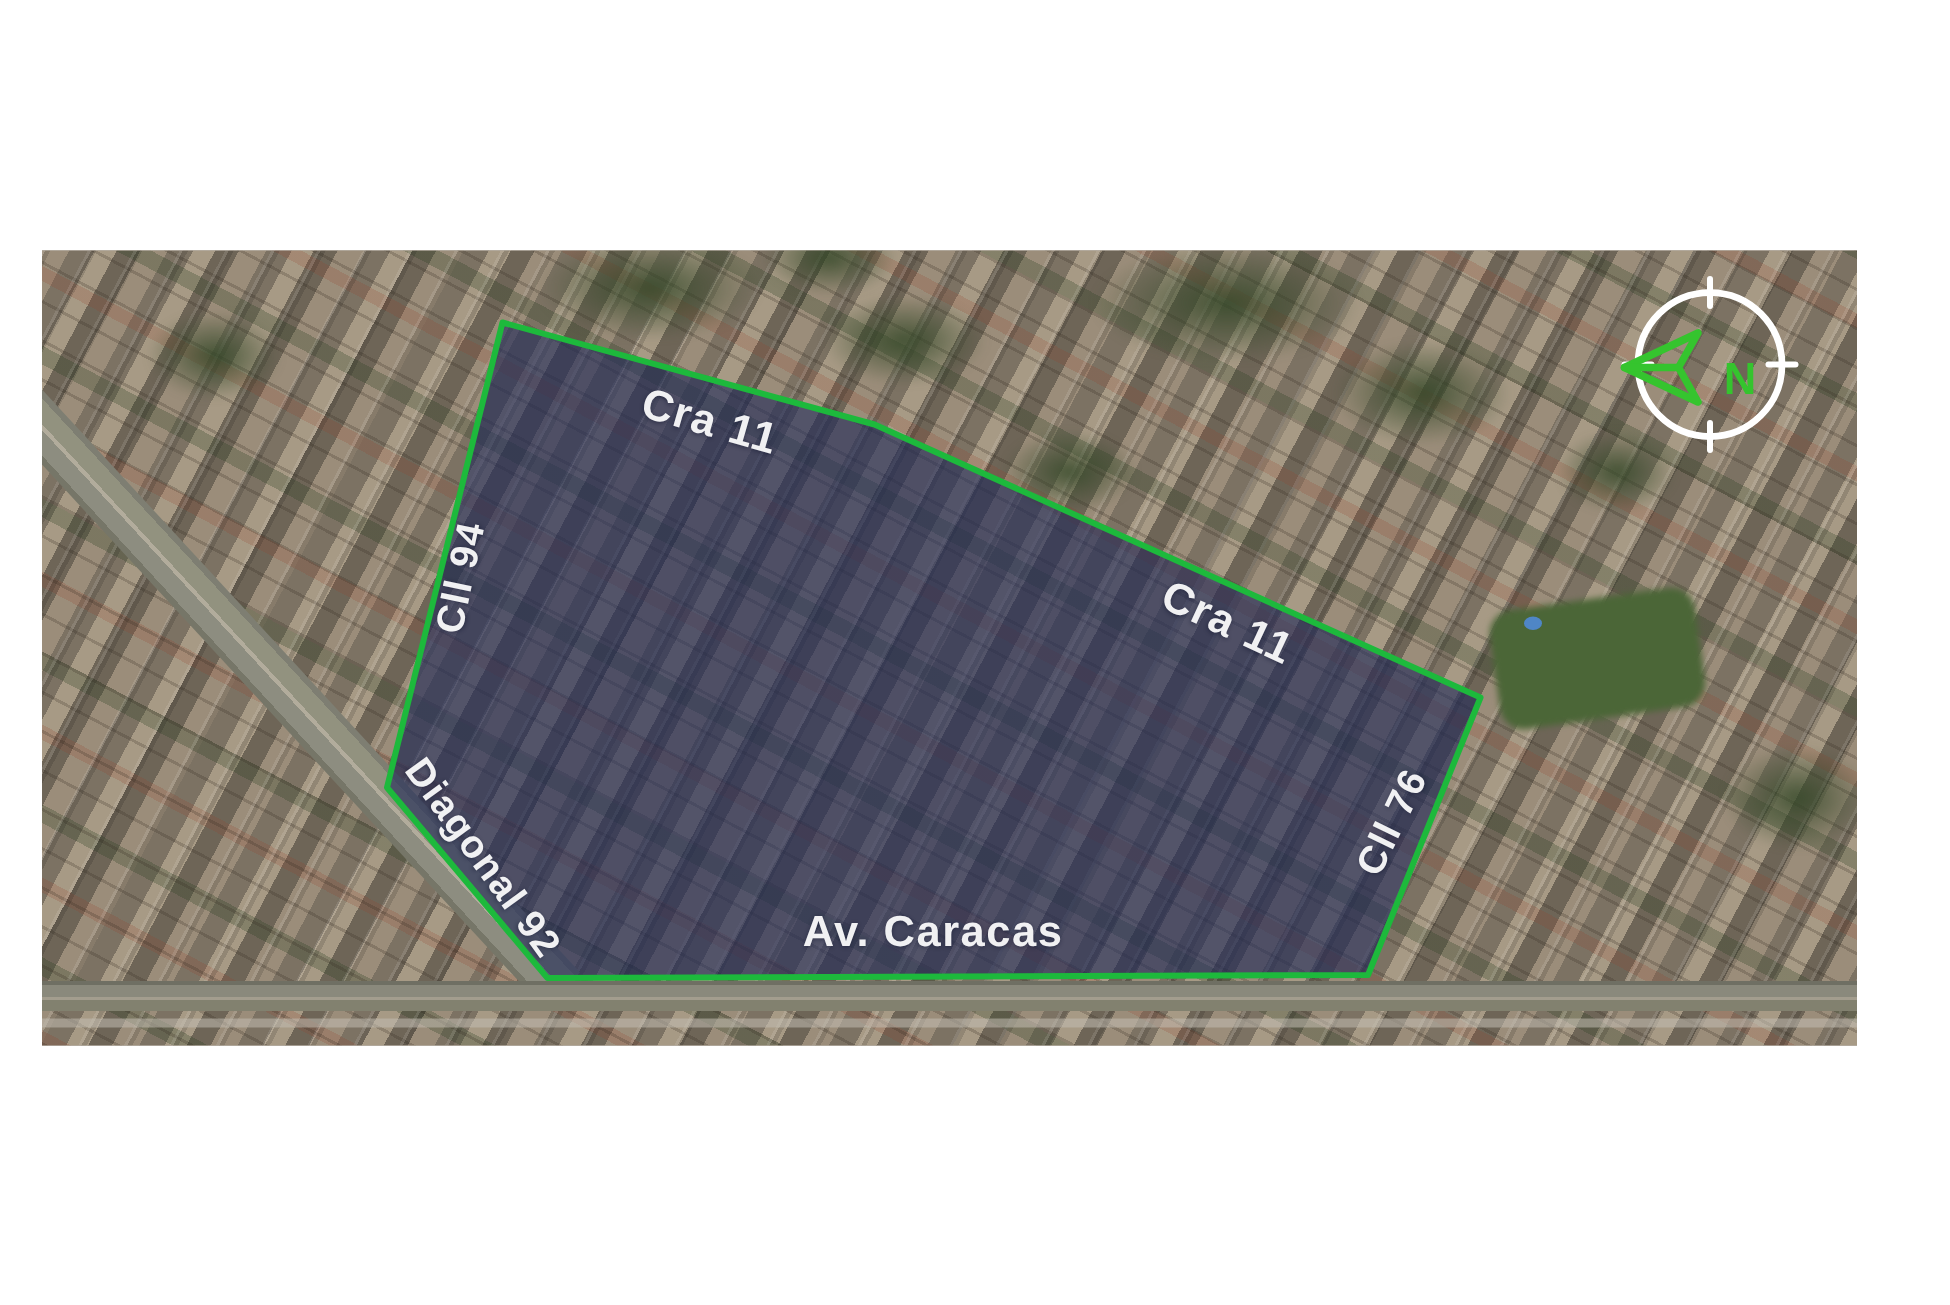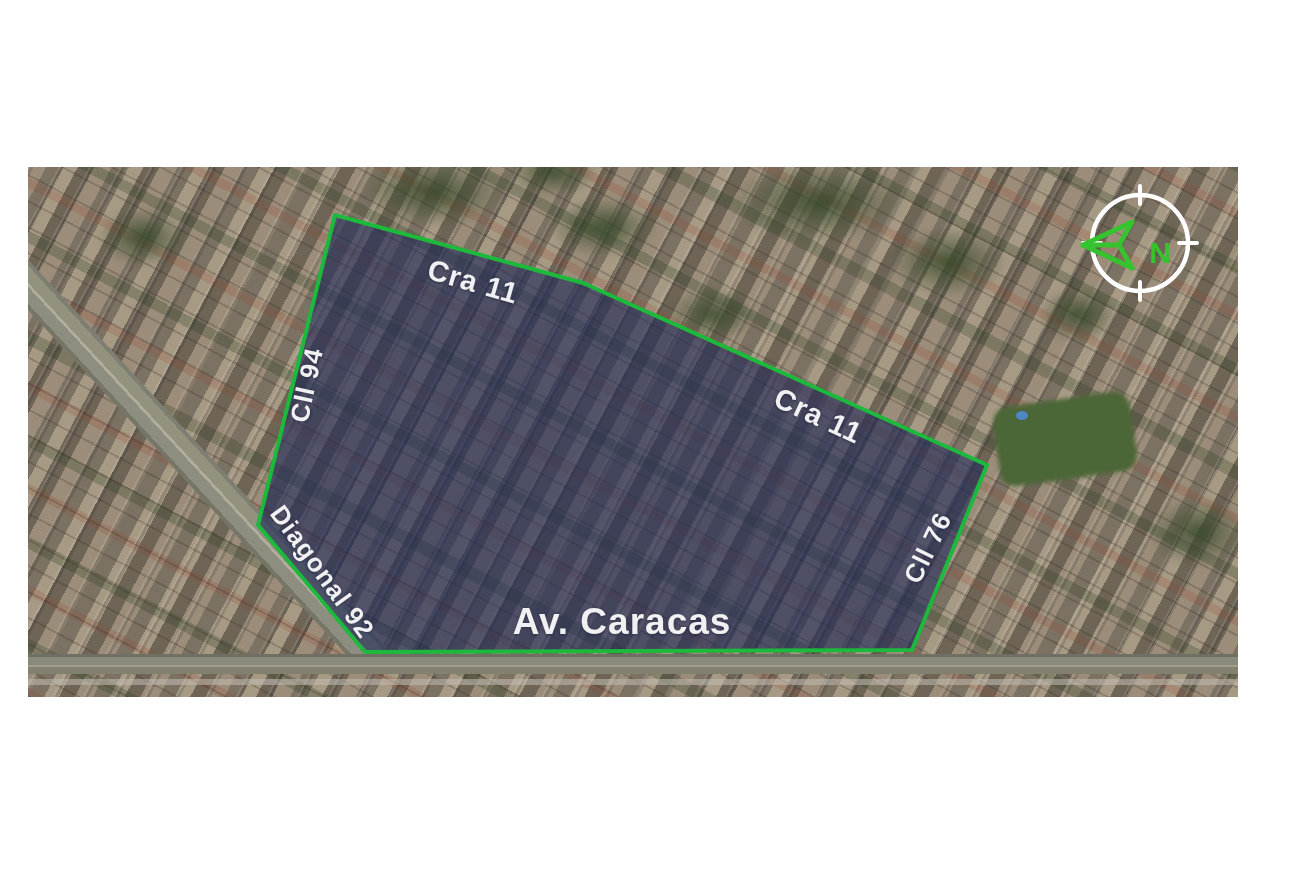--- a/index.html
+++ b/index.html
@@ -57,21 +57,21 @@
   
   .street-label{
     position:absolute;color:rgba(255,255,255,0.93);font-weight:600;
     letter-spacing:1px;white-space:nowrap;
     text-shadow:0 1px 3px rgba(10,15,40,0.45);
   }
   .lbl-cra11-top  {left:445px;top:115px;font-size:29px;transform:translate(-50%,-50%) rotate(16deg);}
   .lbl-cll94      {left:279px;top:218px;font-size:26px;transform:translate(-50%,-50%) rotate(-78deg);}
   .lbl-cra11-right{left:790px;top:249px;font-size:29px;transform:translate(-50%,-50%) rotate(25deg);}
   .lbl-diagonal92 {left:294px;top:405px;font-size:26px;transform:translate(-50%,-50%) rotate(54deg);}
-  .lbl-avcaracas  {left:594px;top:455px;font-size:37px;transform:translate(-50%,-50%);}
+  .lbl-avcaracas  {left:594px;top:455px;font-size:29px;transform:translate(-50%,-50%);}
   .lbl-cll76      {left:900px;top:381px;font-size:26px;transform:translate(-50%,-50%) rotate(-64deg);}
   
   .compass{position:absolute;left:1052px;top:16px;width:120px;height:120px;}
 </style>
 </head>
 <body>
 
 <div class="canvas">
   <div class="map">
 

